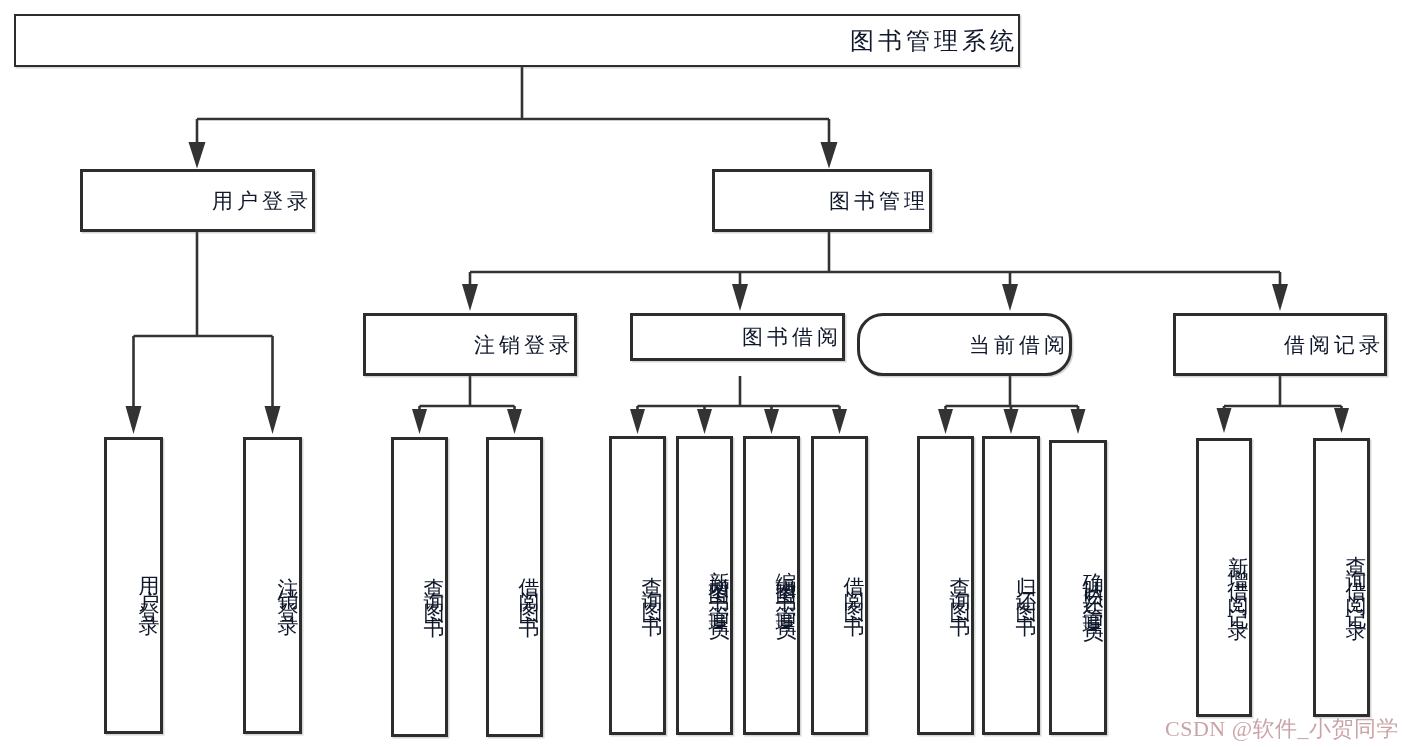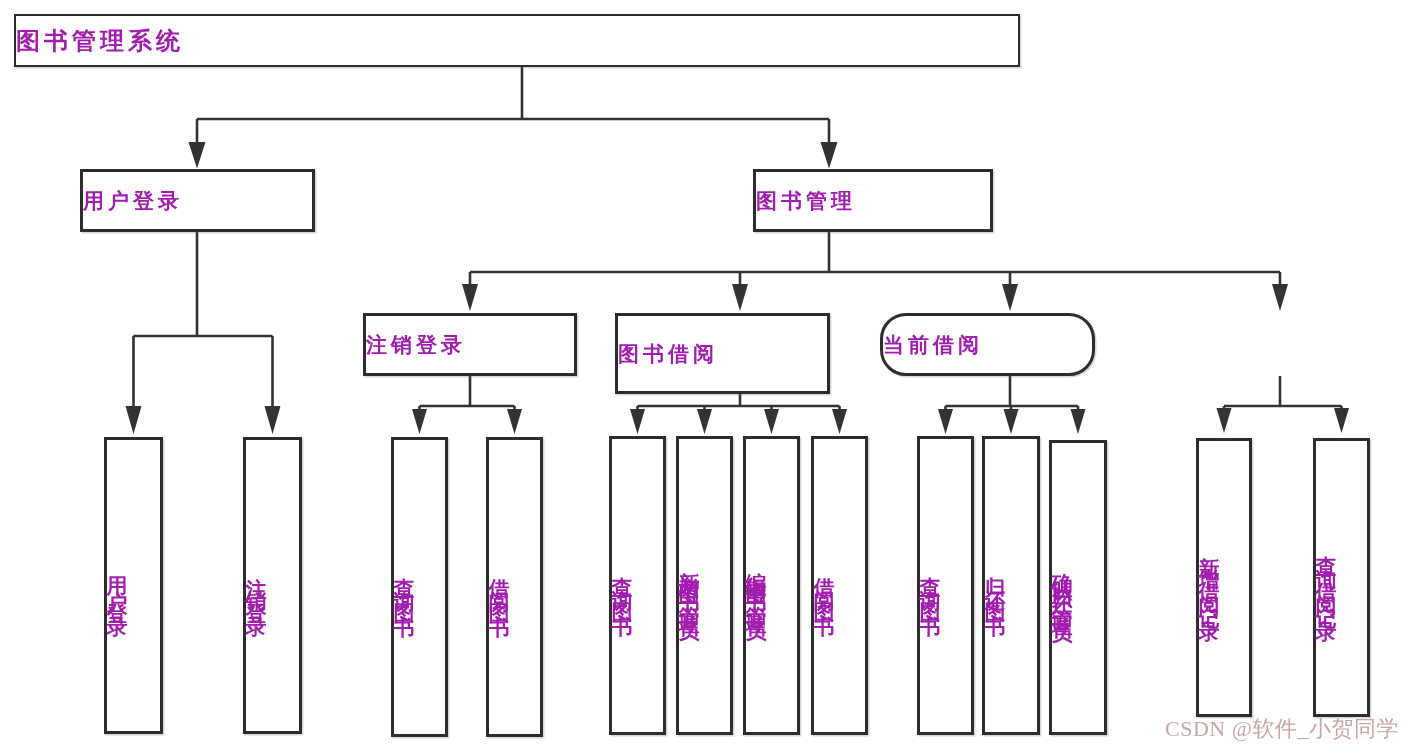--- a/index.html
+++ b/index.html
@@ -22,24 +22,23 @@
     height: 747px;
     pointer-events: none;
   }
   .node {
     position: absolute;
     box-sizing: border-box;
     border: 3px solid #2d2d2d;
     background: #ffffff;
     display: flex;
     align-items: center;
-    justify-content: flex-start;
-    color: #a21caf;
+    justify-content: flex-end;
+    color: #0f172a;
     box-shadow: 1.5px 1.5px 0 rgba(110,110,110,0.28);
-    font-weight: bold;
   }
   .node.root {
     border-width: 2.5px;
     font-size: 24px;
     letter-spacing: 4px;
   }
   .node.branch {
     font-size: 21px;
     letter-spacing: 4px;
   }
@@ -104,32 +103,35 @@
     </g>
   </svg>
 
   <div class="node root" style="left:14px; top:14px; width:1006px; height:53px;">
     <span>图书管理系统</span>
   </div>
 
   <div class="node branch" style="left:80px; top:169px; width:235px; height:63px;">
     <span>用户登录</span>
   </div>
-  <div class="node branch" style="left:753px; top:169px; width:240px; height:63px;">
+  <div class="node branch" style="left:712px; top:169px; width:220px; height:63px;">
     <span>图书管理</span>
   </div>
 
   <div class="node branch" style="left:363px; top:313px; width:214px; height:63px;">
     <span>注销登录</span>
   </div>
-  <div class="node branch" style="left:615px; top:313px; width:215px; height:81px;">
+  <div class="node branch" style="left:630px; top:313px; width:215px; height:48px;">
     <span>图书借阅</span>
   </div>
-  <div class="node branch" style="left:880px; top:313px; width:215px; height:63px;border-radius:26px;">
+  <div class="node branch" style="left:857px; top:313px; width:215px; height:63px;border-radius:26px;">
     <span>当前借阅</span>
+  </div>
+  <div class="node branch" style="left:1173px; top:313px; width:214px; height:63px;">
+    <span>借阅记录</span>
   </div>
 
   <div class="node leaf" style="left:104px; top:437px; width:59px; height:297px;">
     <span class="vtext">用户登录</span>
   </div>
   <div class="node leaf" style="left:243px; top:437px; width:59px; height:297px;">
     <span class="vtext">注销登录</span>
   </div>
 
   <div class="node leaf" style="left:391px; top:437px; width:57px; height:300px;">

